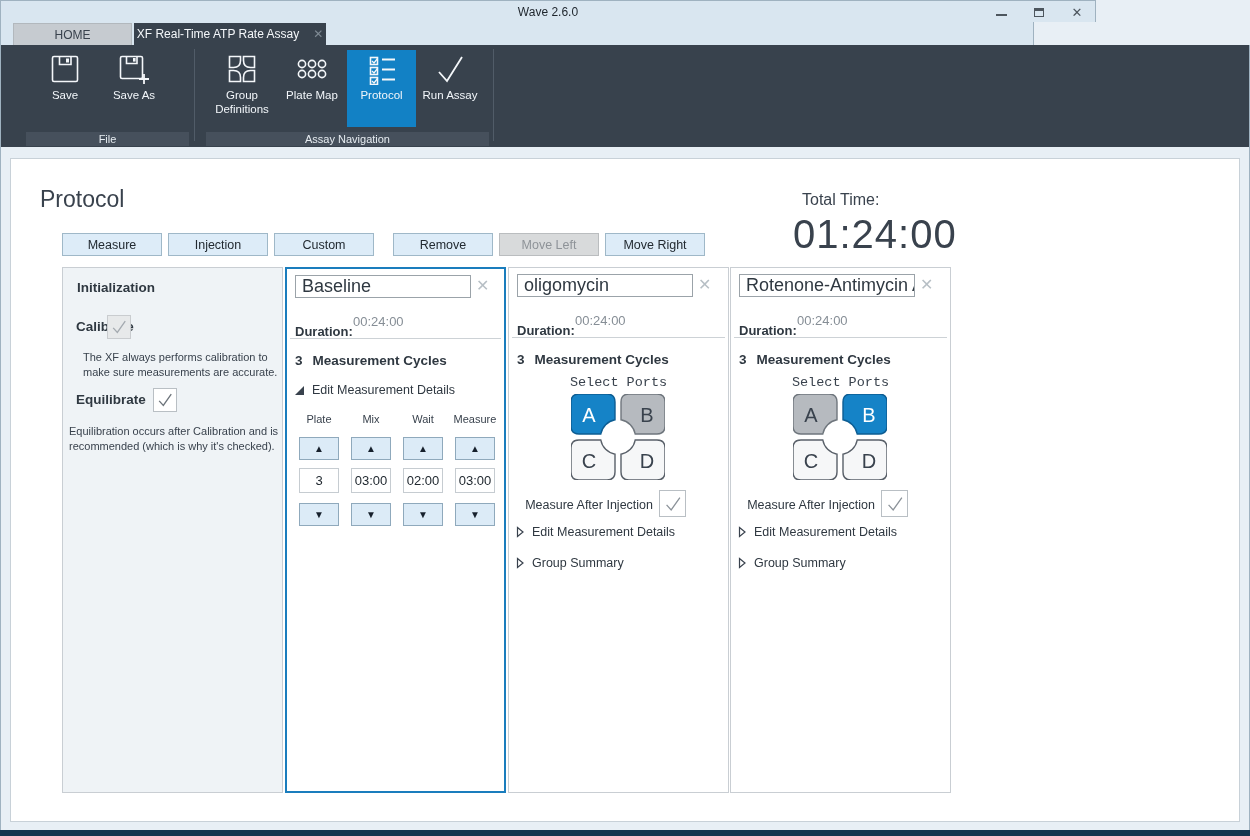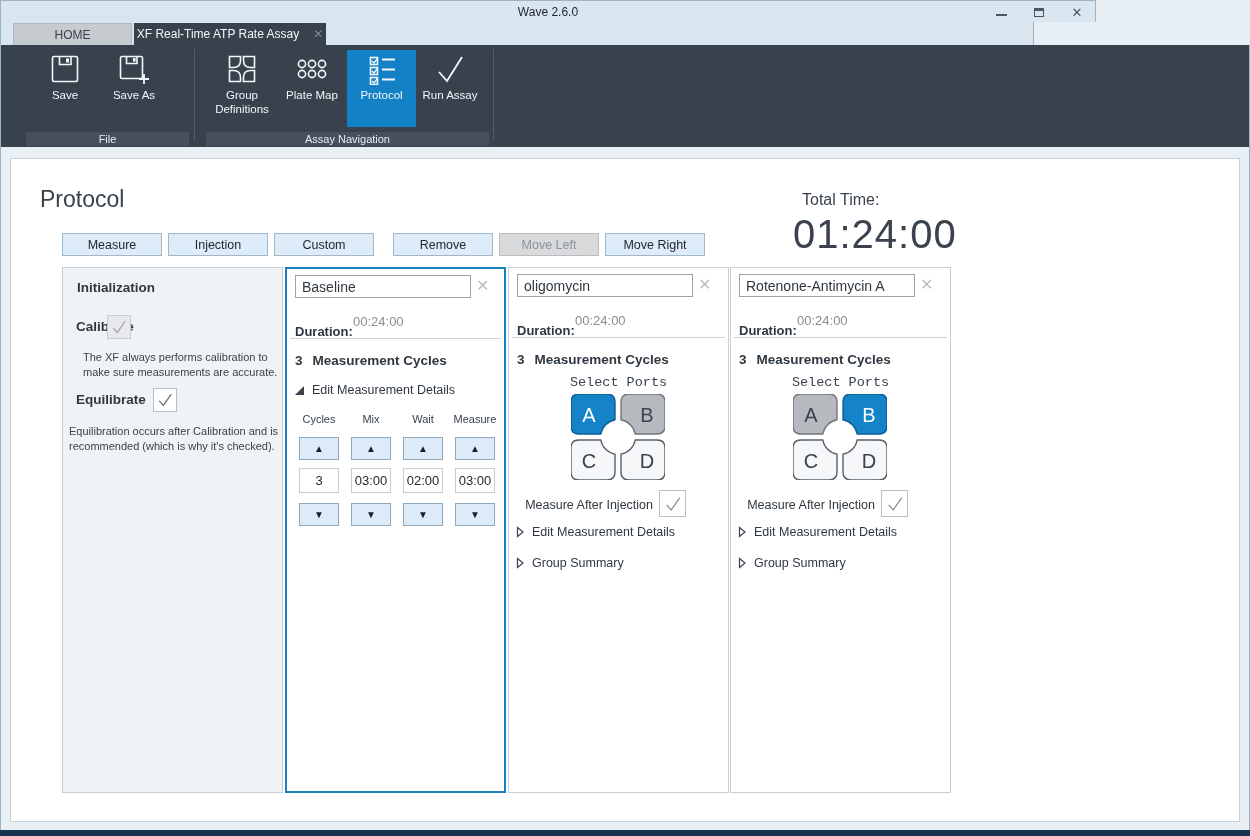--- a/index.html
+++ b/index.html
@@ -51,21 +51,21 @@
   .panel { position:absolute; top:267px; width:221px; height:526px; background:#fff; border:1px solid #c9ced3; }
   .panel.init { left:62px; background:#eff3f6; }
   .panel.sel { border:2px solid #1a7dbd; }
   .bold { font-weight:700; color:#2f3841; }
 
   .init-title { left:14px; top:12px; font-size:13.5px; }
   .chk { position:absolute; width:24px; height:24px; background:#fff; border:1px solid #b9bfc4; display:flex; align-items:center; justify-content:center; }
   .chk.disabled { background:#e7e9ea; border-color:#c9cccf; }
   .desc { position:absolute; font-size:11px; color:#39424d; line-height:1.4; }
 
-  .step-name-input { position:absolute; left:8px; top:6px; width:176px; height:23px; border:1px solid #9ba3a9; font-size:14px; padding-left:6px; color:#2f3841; font-family:inherit; background:#fff;}
+  .step-name-input { position:absolute; left:8px; top:6px; width:176px; height:23px; border:1px solid #9ba3a9; font-size:18px; padding-left:6px; color:#2f3841; font-family:inherit; background:#fff;}
   .x-icon { position:absolute; left:189px; top:7px; font-size:16px; color:#b7bfc5; cursor:default;}
   .dur-label { position:absolute; left:8px; top:55px; font-size:13px; }
   .dur-value { position:absolute; left:66px; top:45px; font-size:13px; color:#868e96; }
   .divider { position:absolute; left:3px; right:3px; top:69px; border-top:1px solid #cdd2d6; }
   .cycles-row { position:absolute; left:8px; top:84px; font-size:13.5px; }
   .cycles-row .cnt { margin-right:10px; }
   .expander { position:absolute; left:7px; display:flex; align-items:center; gap:7px; font-size:12.5px; color:#2f3841; cursor:default;}
 
   .col-head { position:absolute; top:144px; width:44px; text-align:center; font-size:11px; color:#39424d; }
   .spin { position:absolute; width:40px; height:23px; background:#dcebf7; border:1px solid #8fa9bc; display:flex; align-items:center; justify-content:center; font-size:10px; color:#16202c; cursor:default;}
@@ -240,21 +240,21 @@
   <div class="cycles-row">
     <span class="bold cnt">3</span><span class="bold">Measurement Cycles</span>
   </div>
   <div class="expander" style="top:114px;">
     <svg width="11" height="11">
         <path d="M10,1 L10,10 L1,10 Z" fill="#39424d"></path>
       </svg>
     <span>Edit Measurement Details</span>
   </div>
 
-  <div class="col-head" style="left:10px;">Cycles</div>
+  <div class="col-head" style="left:10px;">Plate</div>
   <div class="col-head" style="left:62px;">Mix</div>
   <div class="col-head" style="left:114px;">Wait</div>
   <div class="col-head" style="left:166px;">Measure</div>
 
   <div class="spin" style="left:12px; top:168px;">▲</div>
   <div class="spin" style="left:64px; top:168px;">▲</div>
   <div class="spin" style="left:116px; top:168px;">▲</div>
   <div class="spin" style="left:168px; top:168px;">▲</div>
 
   <div class="valbox" style="left:12px; top:199px;">3</div>

